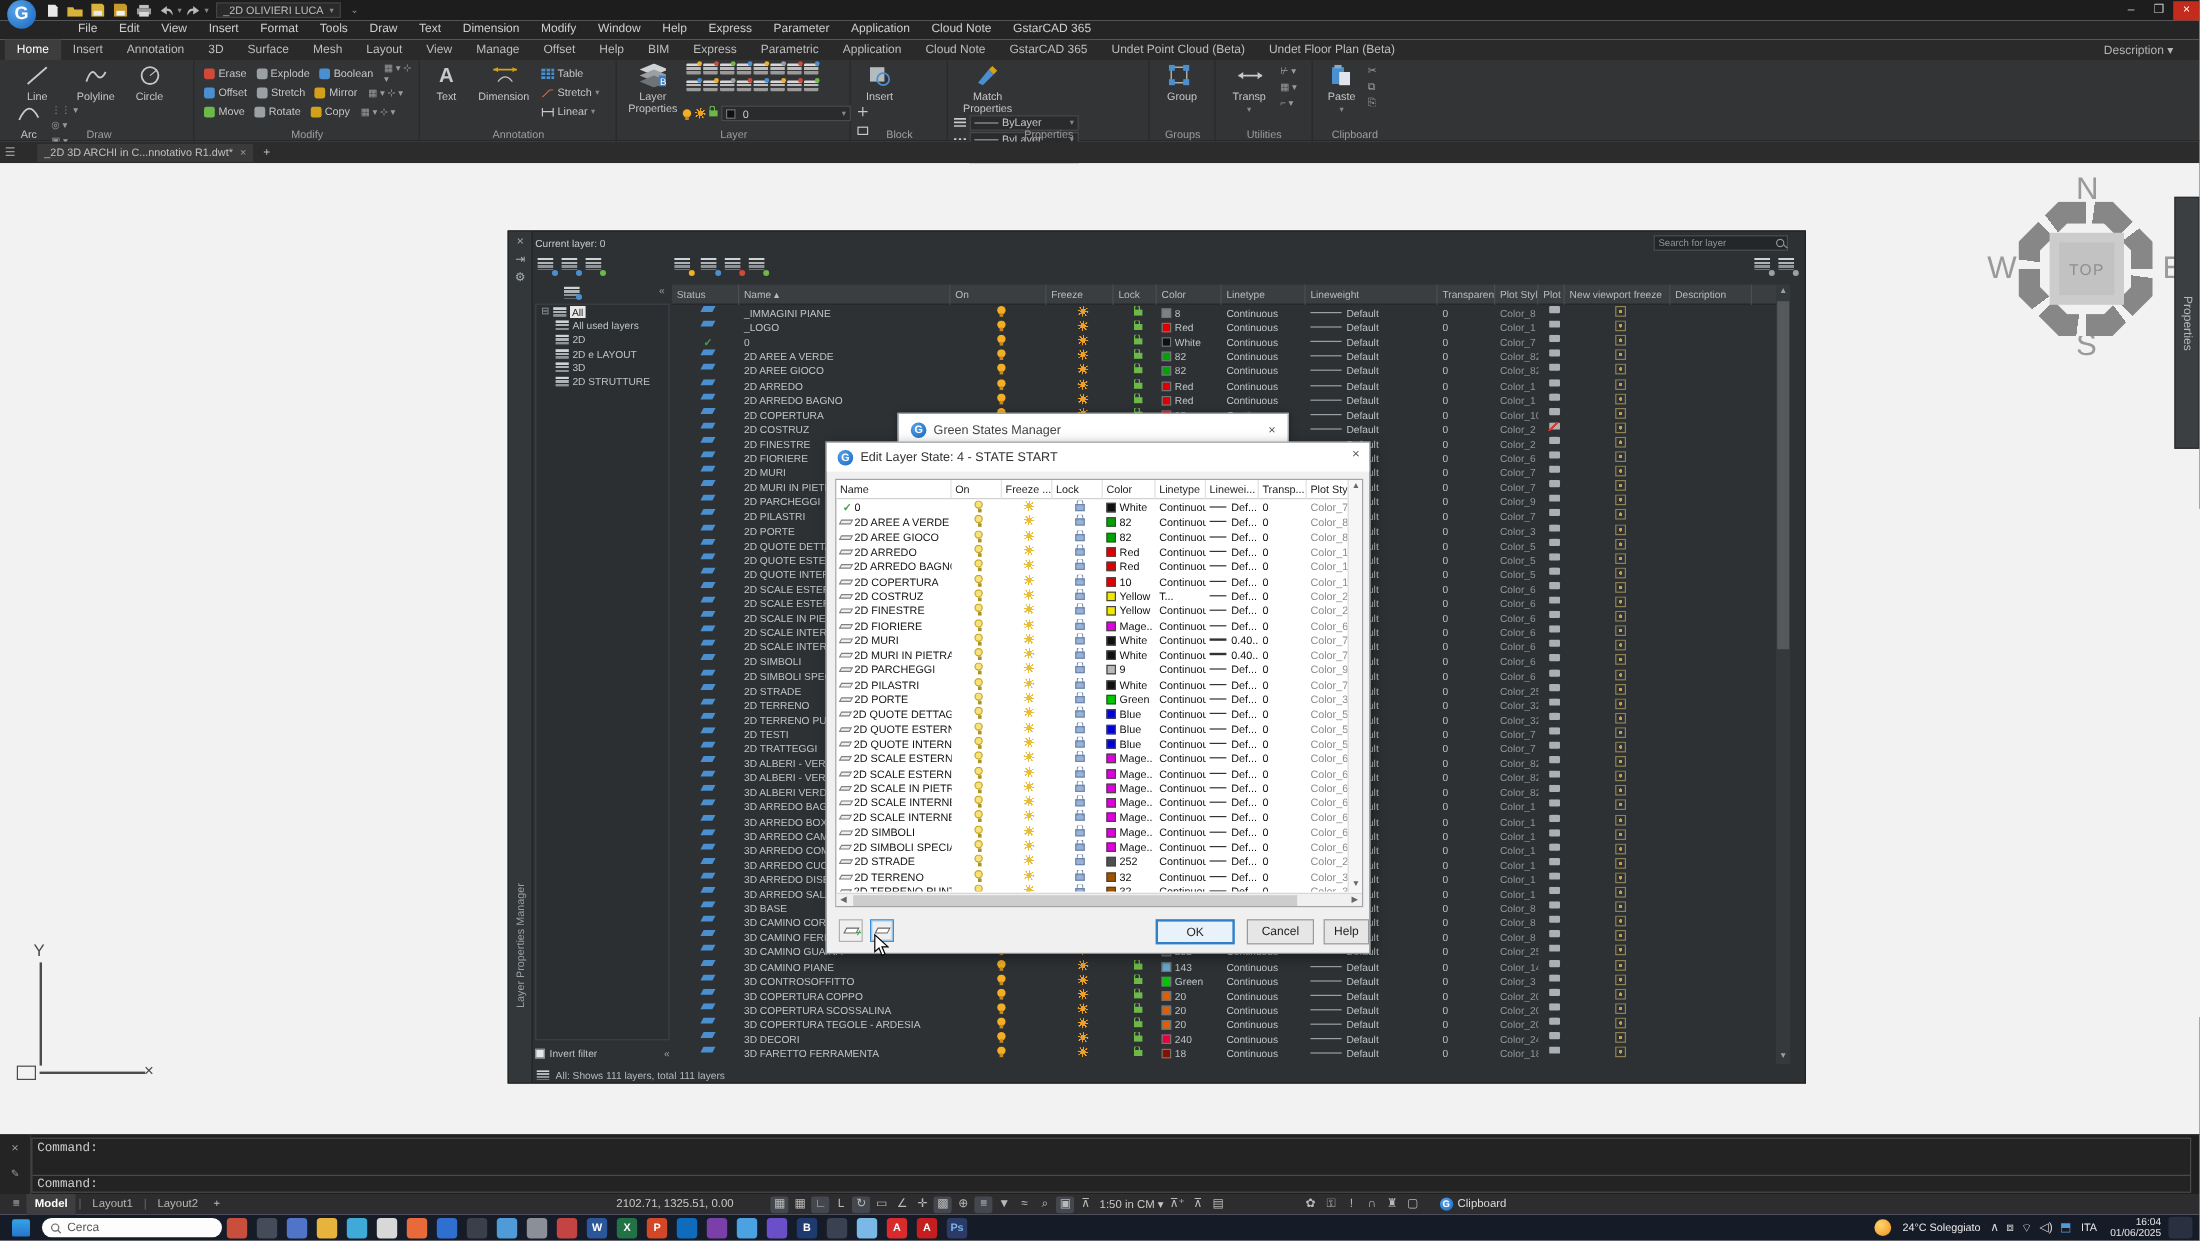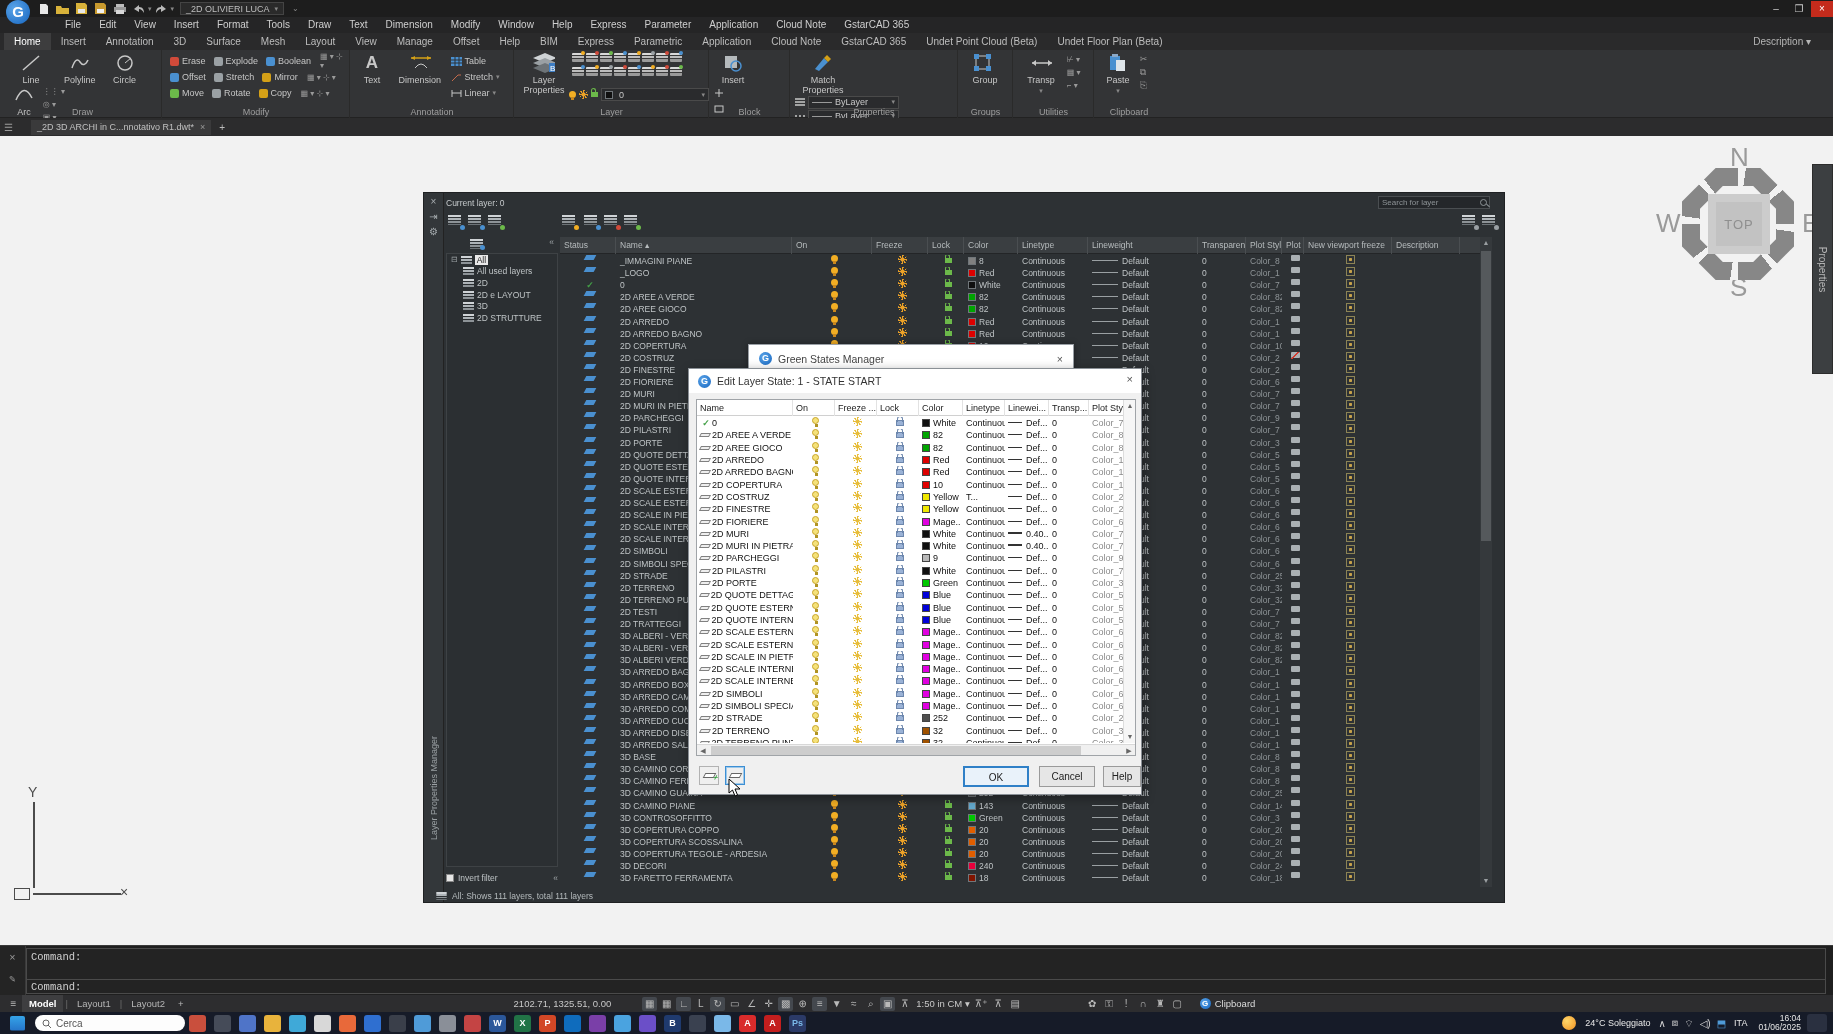--- a/index.html
+++ b/index.html
@@ -56,21 +56,21 @@
 .stack{width:13px;height:10px;background:linear-gradient(#cfd3d6 0 2px,#2d3134 2px 3px,#aeb4b8 3px 5px,#2d3134 5px 6px,#8d9397 6px 8px,#2d3134 8px 9px,#6d7377 9px 11px)}
 .stack i{position:absolute;right:-2px;bottom:-1px;width:5px;height:5px;border-radius:50%}
 #tree-hdr{position:absolute;left:22px;top:42px;width:112px;height:18px}
 #tree{position:absolute;left:22px;top:60px;width:112px;height:614px;border:1px solid #3e4245;background:#2b2f32;overflow:hidden}
 .titem{display:flex;align-items:center;gap:3px;height:11.6px;padding-left:4px;white-space:nowrap}
 .titem.child{padding-left:16px}
 .titem .tico{width:11px;height:8px;flex:none;background:linear-gradient(#cfd3d6 0 2px,transparent 2px 3px,#aeb4b8 3px 5px,transparent 5px 6px,#8d9397 6px 8px)}
 .titem .tname.sel{background:#e9e9e9;color:#222;padding:0 2px}
 #invert{position:absolute;left:22px;top:678px;width:112px;height:14px;display:flex;align-items:center;gap:4px}
 #invert .cb{width:8px;height:8px;background:#e6e6e6;border:1px solid #888}
-#pal-status{position:absolute;left:9px;top:696px;width:1060px;height:13px;color:#b4babc;display:flex;gap:4px;align-items:center;padding-left:2px}
+#pal-status{position:absolute;left:20px;top:696px;width:1060px;height:13px;color:#b4babc;display:flex;gap:4px;align-items:center;padding-left:2px}
 #ltable{position:absolute;left:136px;top:44px;width:932px;height:650px;overflow:hidden}
 #lhead{position:absolute;left:0;top:0;height:17px;background:#3a3e41;border-bottom:1px solid #232527;width:932px}
 #lhead .hc{position:absolute;top:0;height:17px;line-height:17px;border-right:1px solid #4a4e51;padding-left:4px;color:#b7bcbe;overflow:hidden;white-space:nowrap}
 #lrows{position:absolute;left:0;top:18px;width:920px;height:632px;overflow:hidden}
 .lrow{position:absolute;left:0;height:12.1px;width:920px;display:flex;align-items:center}
 .lc{flex:none;overflow:hidden;white-space:nowrap;height:12px;line-height:12px;padding-left:4px}
 #vscroll{position:absolute;right:0;top:0;width:12px;height:650px;background:#35393c}
 #vscroll .arr{position:absolute;left:0;width:12px;height:12px;color:#9a9fa2;text-align:center;line-height:12px;font-size:7px}
 #vthumb{position:absolute;left:1px;top:14px;width:10px;height:290px;background:#55595c}
 
@@ -2296,21 +2296,21 @@
       <div style="display:flex;align-items:center;gap:6px;padding:7px 0 0 10px;font-size:10.5px">
         <div class="glogo">G</div>
         <span>Green States Manager</span>
         <span style="margin-left:auto;margin-right:10px;color:#555">×</span>
       </div>
     </div>
 
     <div id="editdlg">
       <div id="ed-title">
         <div class="glogo">G</div>
-        <span>Edit Layer State: 1 - STATE START</span>
+        <span>Edit Layer State: 4 - STATE START</span>
       </div>
       <div class="dlgx">×</div>
       <div id="ed-table">
         <div id="ed-head">
             <div class="hc" style="left: 0px; width: 96px;">Name</div>
             <div class="hc" style="left: 96px; width: 42px;">On</div>
             <div class="hc" style="left: 138px; width: 42px;">Freeze ...</div>
             <div class="hc" style="left: 180px; width: 42px;">Lock</div>
             <div class="hc" style="left: 222px; width: 44px;">Color</div>
             <div class="hc" style="left: 266px; width: 42px;">Linetype</div>

